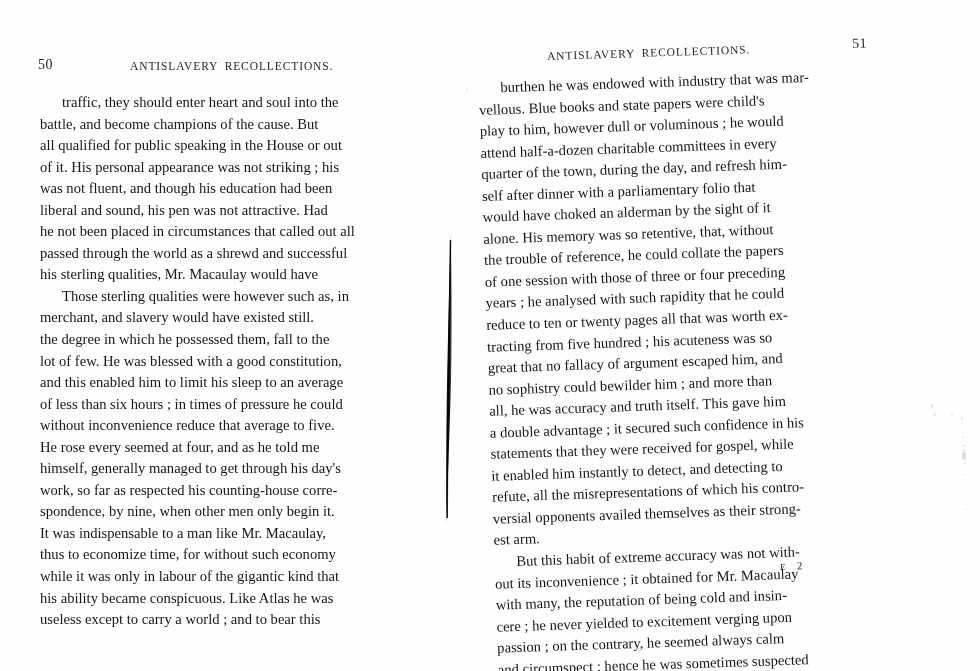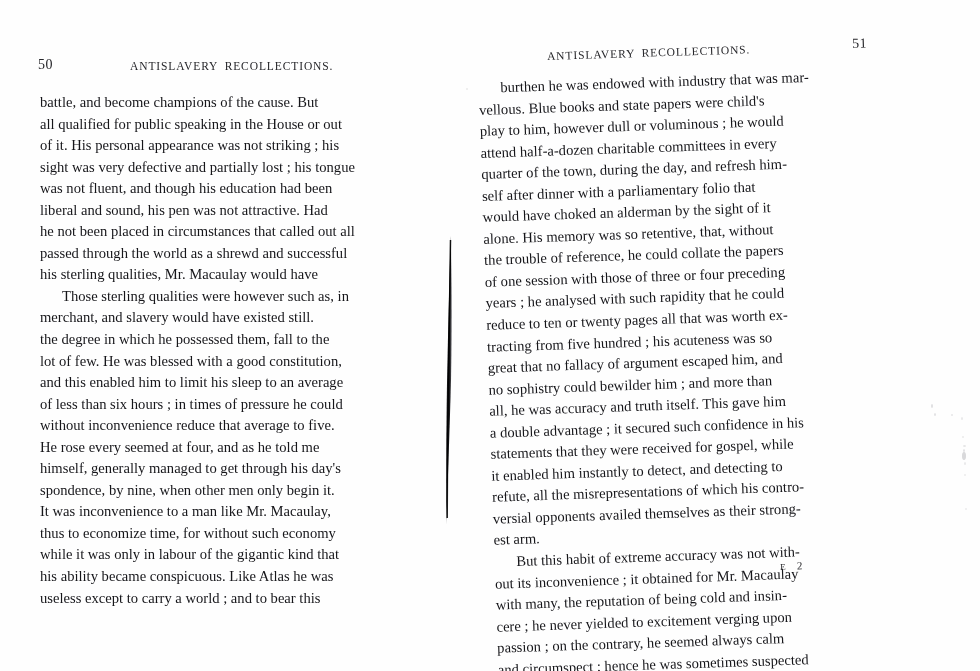--- a/index.html
+++ b/index.html
@@ -111,40 +111,41 @@
 
 <div id="scan">
 
   <div class="page page-left">
 
     <div class="folio folio-left">50</div>
 
     <div class="runhead runhead-left">ANTISLAVERY RECOLLECTIONS.</div>
 
     <div class="textblock tb-left">
+        <span class="ln para-indent">traffic,  they  should  enter  heart  and  soul  into  the</span>
         <span class="ln">battle,  and  become  champions  of  the  cause.    But</span>
         <span class="ln">all qualified for  public speaking in the  House or out</span>
         <span class="ln">of it.   His personal appearance was not striking ;  his</span>
-        <span class="ln">sight was very defective and partially lost ; his tongue</span>
         <span class="ln">was  not  fluent, and  though  his  education  had  been</span>
         <span class="ln">liberal and sound, his  pen was  not  attractive.    Had</span>
         <span class="ln">he not been placed in circumstances that called out all</span>
         <span class="ln">passed through the world as a shrewd and successful</span>
         <span class="ln">his  sterling  qualities,  Mr.  Macaulay  would  have</span>
         <span class="ln para-indent">Those  sterling  qualities  were  however  such as,  in</span>
         <span class="ln">merchant, and slavery would have existed still.</span>
         <span class="ln">the  degree  in which  he  possessed  them,  fall  to  the</span>
         <span class="ln">lot of few.   He was blessed with a good constitution,</span>
         <span class="ln">and this enabled him to limit his sleep to  an average</span>
         <span class="ln">of less than six hours ;  in times of pressure he could</span>
         <span class="ln">without  inconvenience  reduce   that  average  to five.</span>
         <span class="ln">He  rose every  seemed at four, and  as  he  told  me</span>
         <span class="ln">himself, generally managed  to get through his day's</span>
+        <span class="ln">work, so far as  respected  his  counting-house  corre-</span>
         <span class="ln">spondence, by nine, when  other  men  only  begin  it.</span>
-        <span class="ln">It  was  inconvenience  to  a  man  like  Mr.  Macaulay,</span>
+        <span class="ln">It  was  indispensable  to  a  man  like  Mr.  Macaulay,</span>
         <span class="ln">thus  to  economize  time,  for without  such  economy</span>
         <span class="ln">while it was only in labour of  the gigantic  kind that</span>
         <span class="ln">his ability became conspicuous.    Like  Atlas  he  was</span>
         <span class="ln">useless  except  to  carry  a  world ;  and  to  bear  this</span>
       </div>
   </div>
 
   <div class="page page-right">
 
     <div class="folio folio-right">51</div>

